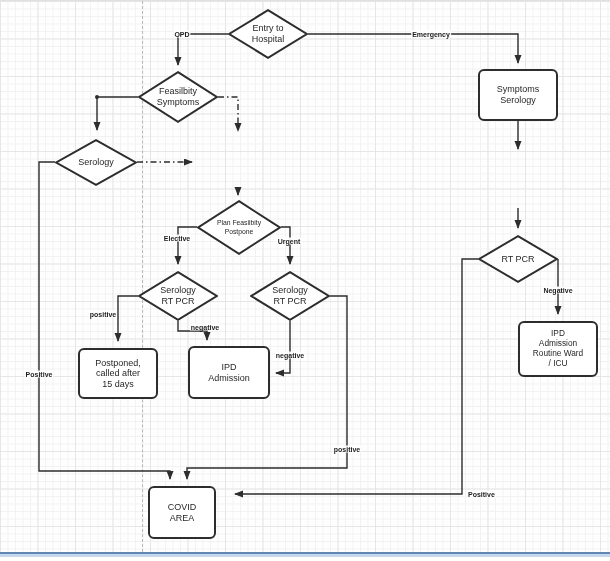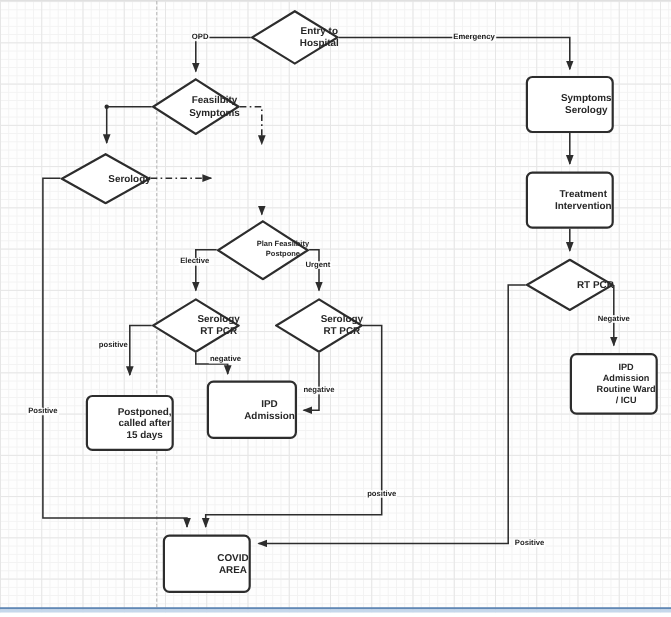--- a/index.html
+++ b/index.html
@@ -13,21 +13,21 @@
       linear-gradient(to right, #f2f2f2 1px, transparent 1px),
       linear-gradient(to bottom, #f2f2f2 1px, transparent 1px);
     background-size: 37.5px 37.5px, 37.5px 37.5px, 7.5px 7.5px, 7.5px 7.5px;
     border-top:1px solid #e0e0e0;
   }
   .separator{
     position:absolute; left:142px; top:0; height:551px; width:0;
     border-left:1px dashed #b9b9b9;
   }
   svg.edges{position:absolute; left:0; top:0;}
-  .node{position:absolute; display:flex; align-items:center; justify-content:flex-end; text-align:center;font-weight:bold;}
+  .node{position:absolute; display:flex; align-items:center; justify-content:center; text-align:center;}
   .node.rect{
     background:#fff; border:2px solid #2d2d2d; border-radius:6px; box-sizing:border-box;
   }
   .node .shape{position:absolute; left:0; top:0;}
   .nlabel{
     position:relative; z-index:2; white-space:pre-line; color:#272727;
     font-size:9px; line-height:1.18; letter-spacing:0;
   }
   .nlabel.small{font-size:6.8px; line-height:1.25;}
   .elabel{
@@ -116,45 +116,41 @@
   </div>
 
   <div class="node" style="left:250px;top:270px;width:80px;height:50px">
     <svg class="shape" width="80" height="50">
         <polygon points="40,1.2 78.8,25 40,48.8 1.2,25" fill="#fff" stroke="#2d2d2d" stroke-width="2"></polygon>
       </svg>
     <span class="nlabel">Serology
 RT PCR</span>
   </div>
 
-  <div class="node rect" style="left:78px;top:358px;width:80px;height:51px">
+  <div class="node rect" style="left:78px;top:347px;width:80px;height:51px">
     <span class="nlabel">Postponed,
 called after
 15 days</span>
   </div>
 
   <div class="node rect" style="left:188px;top:345px;width:82px;height:53px">
     <span class="nlabel">IPD
 Admission</span>
   </div>
 
-  <div class="node rect" style="left:148px;top:485px;width:80px;height:53px">
+  <div class="node rect" style="left:148px;top:485px;width:68px;height:53px">
     <span class="nlabel">COVID
 AREA</span>
   </div>
 
   <div class="node rect" style="left:478px;top:68px;width:80px;height:52px">
     <span class="nlabel">Symptoms
 Serology</span>
   </div>
 
-  <div class="node rect" style="left:478px;top:155px;width:80px;height:52px">
-    <span class="nlabel">Treatment
-Intervention</span>
-  </div>
 
   <div class="node" style="left:478px;top:234px;width:80px;height:48px">
     <svg class="shape" width="80" height="48">
         <polygon points="40,1.2 78.8,24 40,46.8 1.2,24" fill="#fff" stroke="#2d2d2d" stroke-width="2"></polygon>
       </svg>
     <span class="nlabel">RT PCR</span>
   </div>
 
   <div class="node rect" style="left:518px;top:320px;width:80px;height:56px">
     <span class="nlabel" style="font-size:8.3px">IPD

